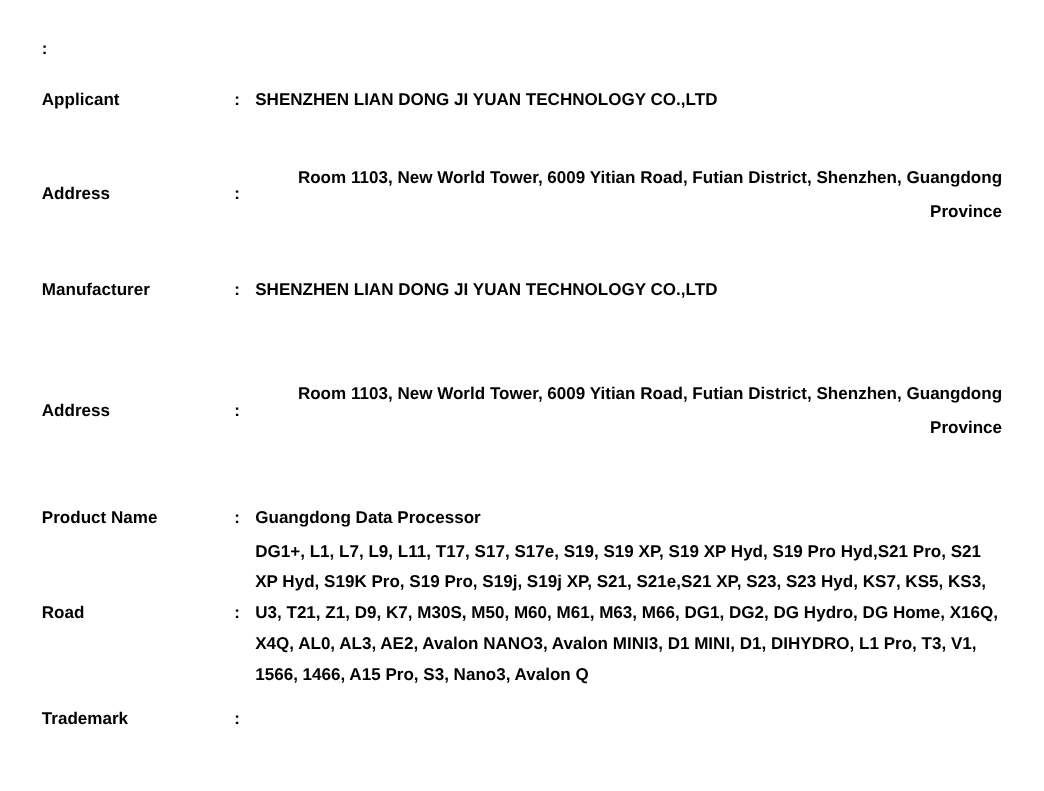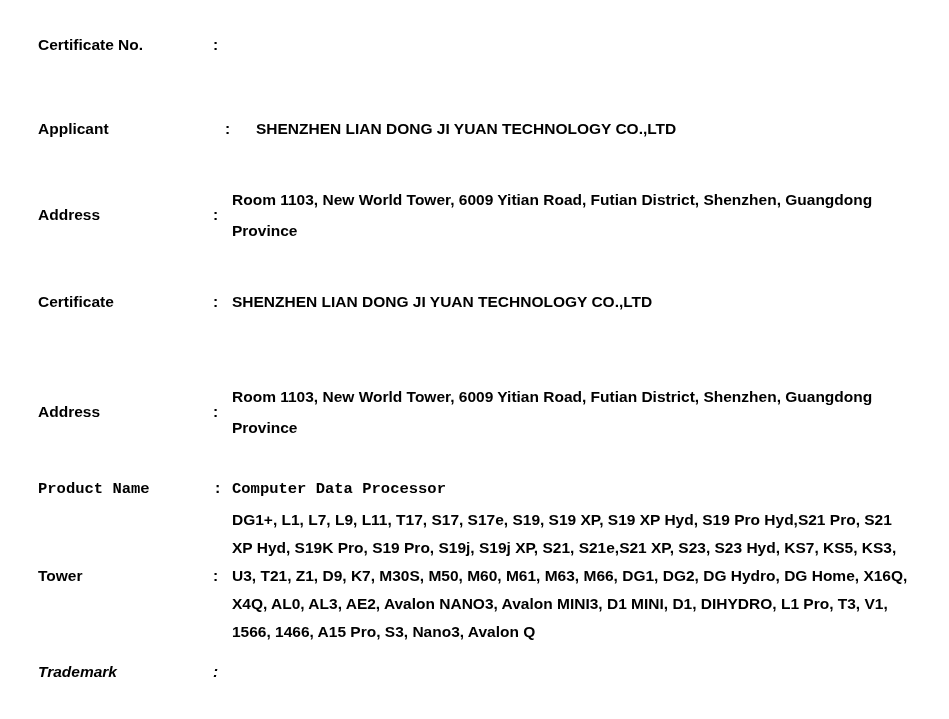--- a/index.html
+++ b/index.html
@@ -33,76 +33,76 @@
   }
   .sep {
     line-height: 20px;
     text-align: left;
   }
   .value {
     line-height: 20px;
   }
   .row--address .value {
     line-height: 31px;
+    text-align: right;
   }
   .row--model .value {
     line-height: 28px;
   }
   
   .r1 { margin-top: 35px; }
-  .r2 { margin-top: 64px; gap: 12px; }
+  .r2 { margin-top: 26px; }
   .r3 { margin-top: 45px; }
   .r4 { margin-top: 46px; }
   .r5 { margin-top: 69px; }
-  .r6 { margin-top: 36px; font-family: Liberation Mono, monospace; }
+  .r6 { margin-top: 56px; }
   .r7 { margin-top: 7px;  }
-  .r8 { margin-top: 16px; font-style: italic; }
+  .r8 { margin-top: 16px; }
 </style>
 </head>
 <body>
 
 <div class="doc">
 
   <div class="row r1">
-    <div class="label">Certificate No.</div>
     <div class="sep">:</div>
   </div>
 
   <div class="row r2">
     <div class="label">Applicant</div>
     <div class="sep">:</div>
     <div class="value">SHENZHEN LIAN DONG JI YUAN TECHNOLOGY CO.,LTD</div>
   </div>
 
   <div class="row row--address r3">
     <div class="label">Address</div>
     <div class="sep">:</div>
     <div class="value">Room 1103, New World Tower, 6009 Yitian Road, Futian District, Shenzhen, Guangdong Province</div>
   </div>
 
   <div class="row r4">
-    <div class="label">Certificate</div>
+    <div class="label">Manufacturer</div>
     <div class="sep">:</div>
     <div class="value">SHENZHEN LIAN DONG JI YUAN TECHNOLOGY CO.,LTD</div>
   </div>
 
   <div class="row row--address r5">
     <div class="label">Address</div>
     <div class="sep">:</div>
     <div class="value">Room 1103, New World Tower, 6009 Yitian Road, Futian District, Shenzhen, Guangdong Province</div>
   </div>
 
   <div class="row r6">
     <div class="label">Product Name</div>
     <div class="sep">:</div>
-    <div class="value">Computer Data Processor</div>
+    <div class="value">Guangdong Data Processor</div>
   </div>
 
   <div class="row row--model r7">
-    <div class="label">Tower</div>
+    <div class="label">Road</div>
     <div class="sep">:</div>
     <div class="value">DG1+, L1, L7, L9, L11, T17, S17, S17e, S19, S19 XP, S19 XP Hyd, S19 Pro Hyd,S21 Pro, S21 XP Hyd, S19K Pro, S19 Pro, S19j, S19j XP, S21, S21e,S21 XP, S23, S23 Hyd, KS7, KS5, KS3, U3, T21, Z1, D9, K7, M30S, M50, M60, M61, M63, M66, DG1, DG2, DG Hydro, DG Home, X16Q, X4Q, AL0, AL3, AE2, Avalon NANO3, Avalon MINI3, D1 MINI, D1, DIHYDRO, L1 Pro, T3, V1, 1566, 1466, A15 Pro, S3, Nano3, Avalon Q</div>
   </div>
 
   <div class="row r8">
     <div class="label">Trademark</div>
     <div class="sep">:</div>
   </div>
 
 </div>

